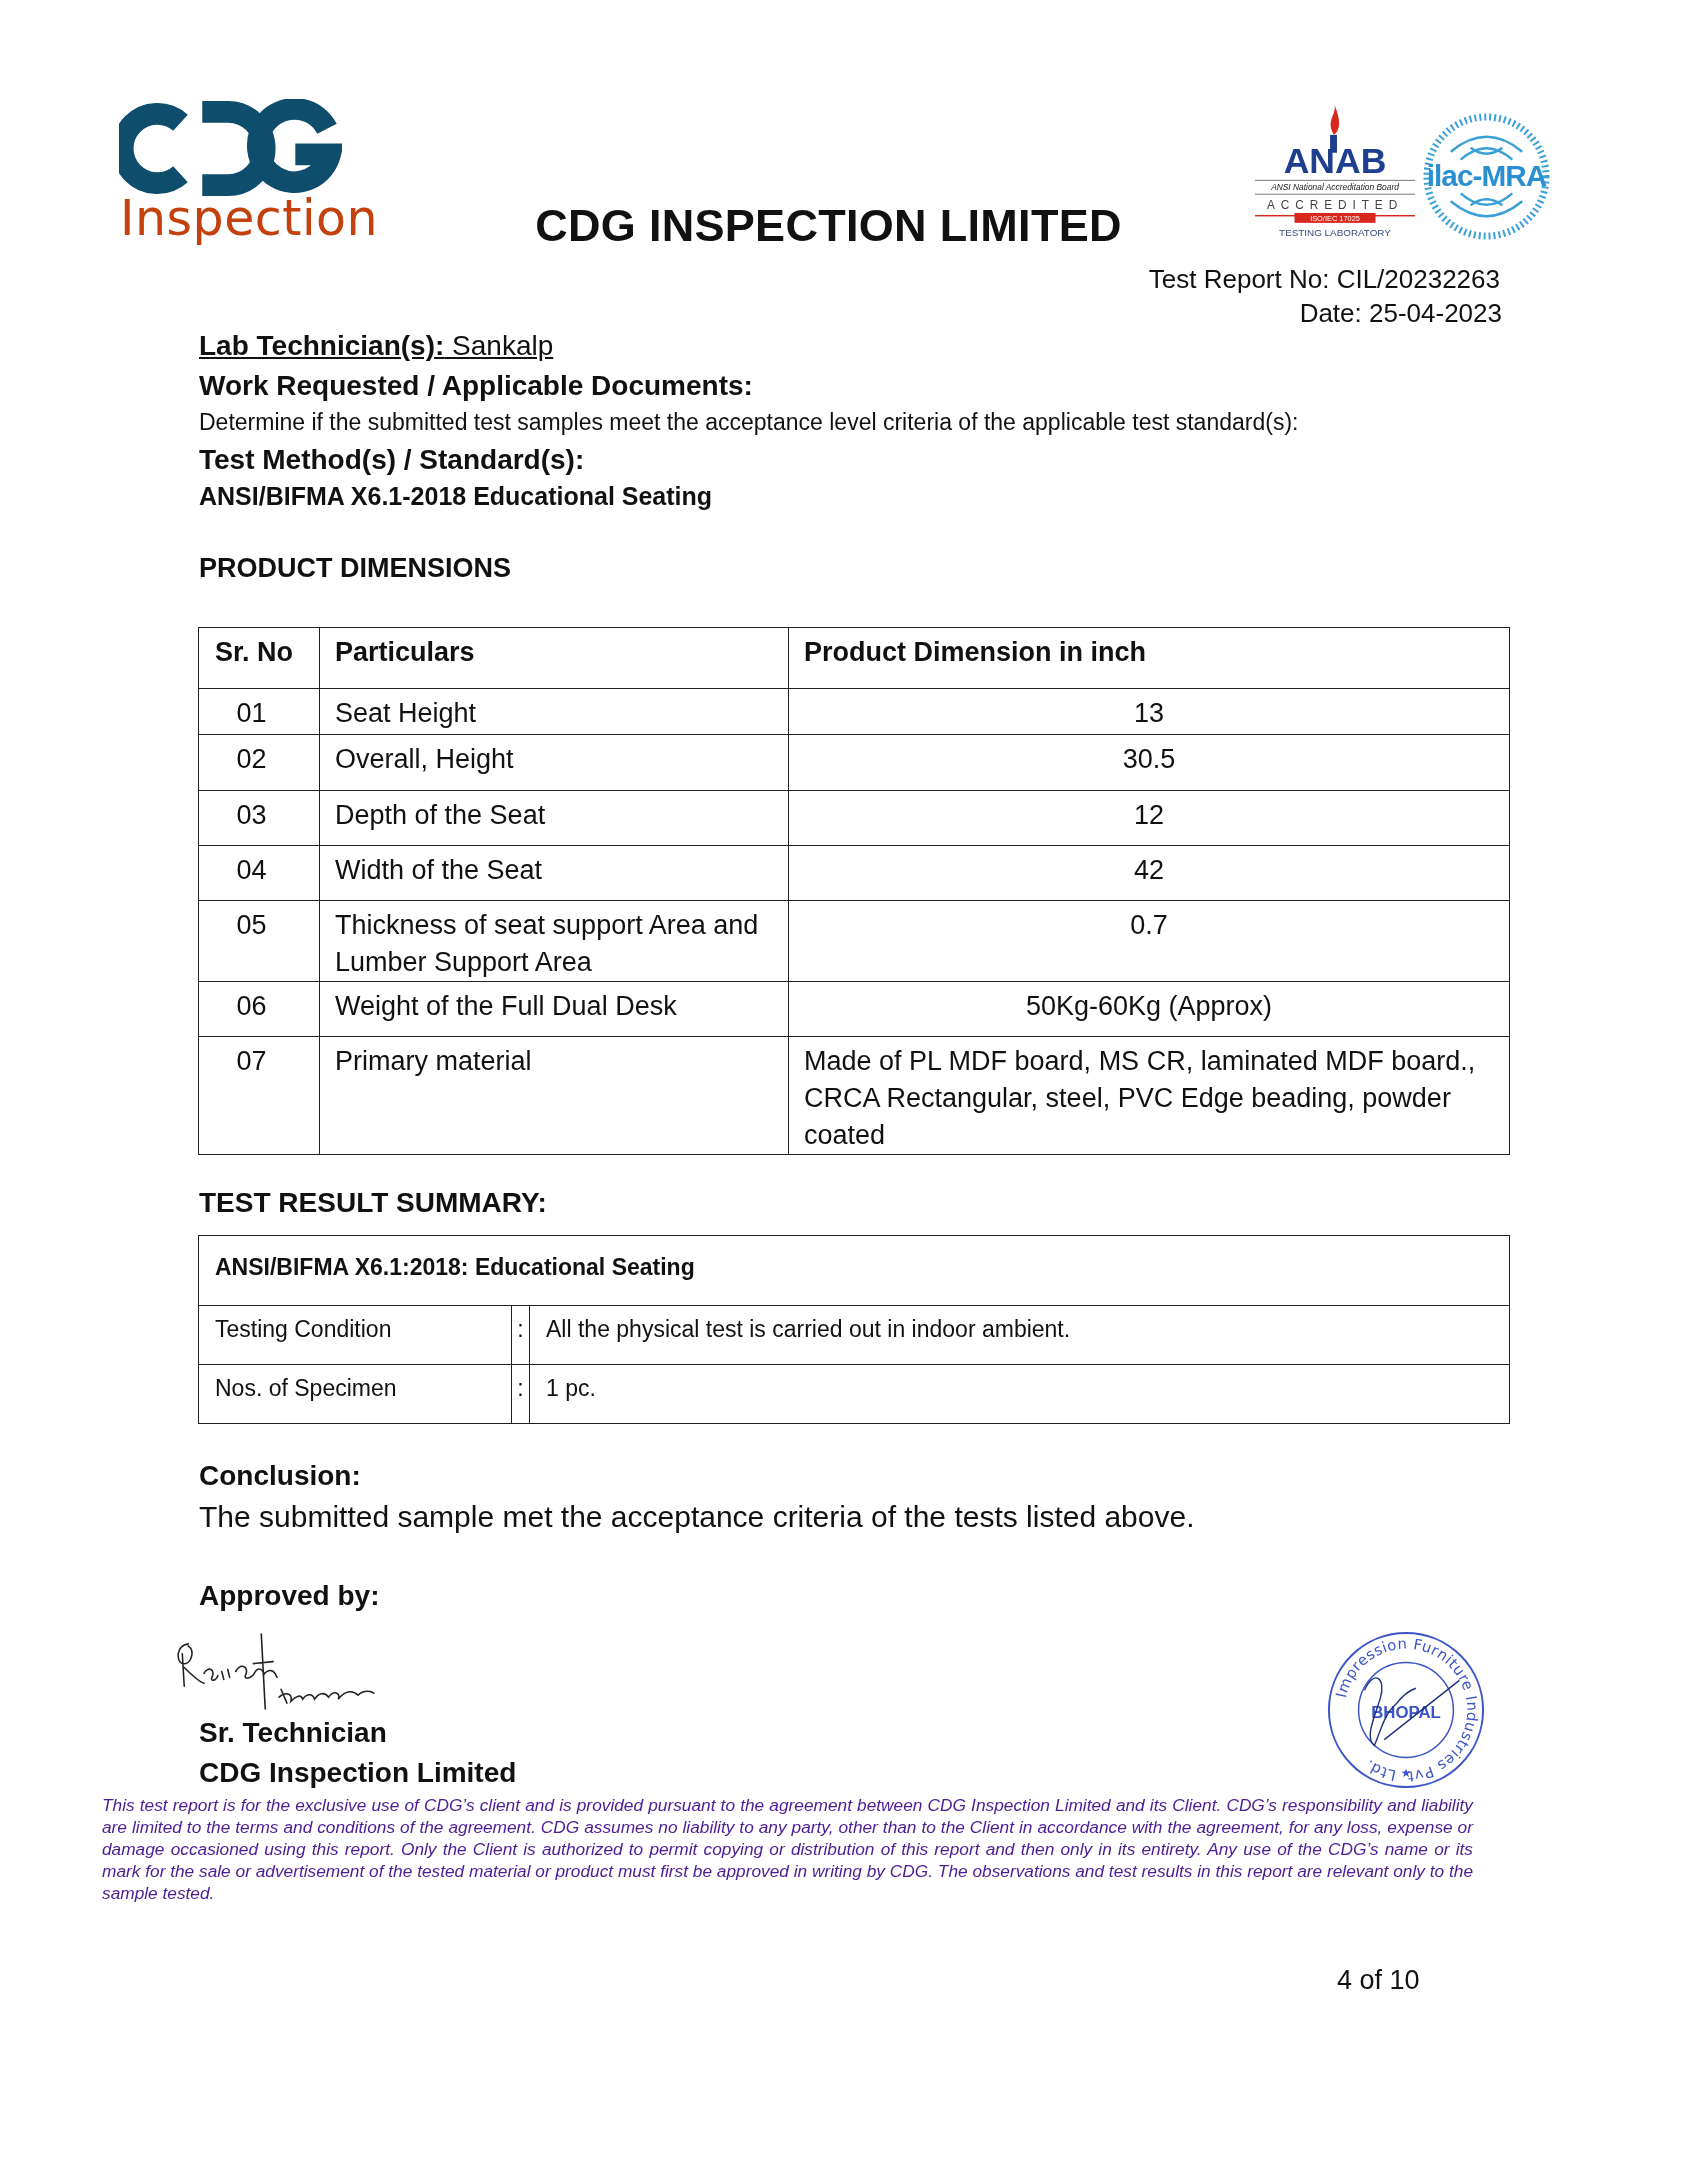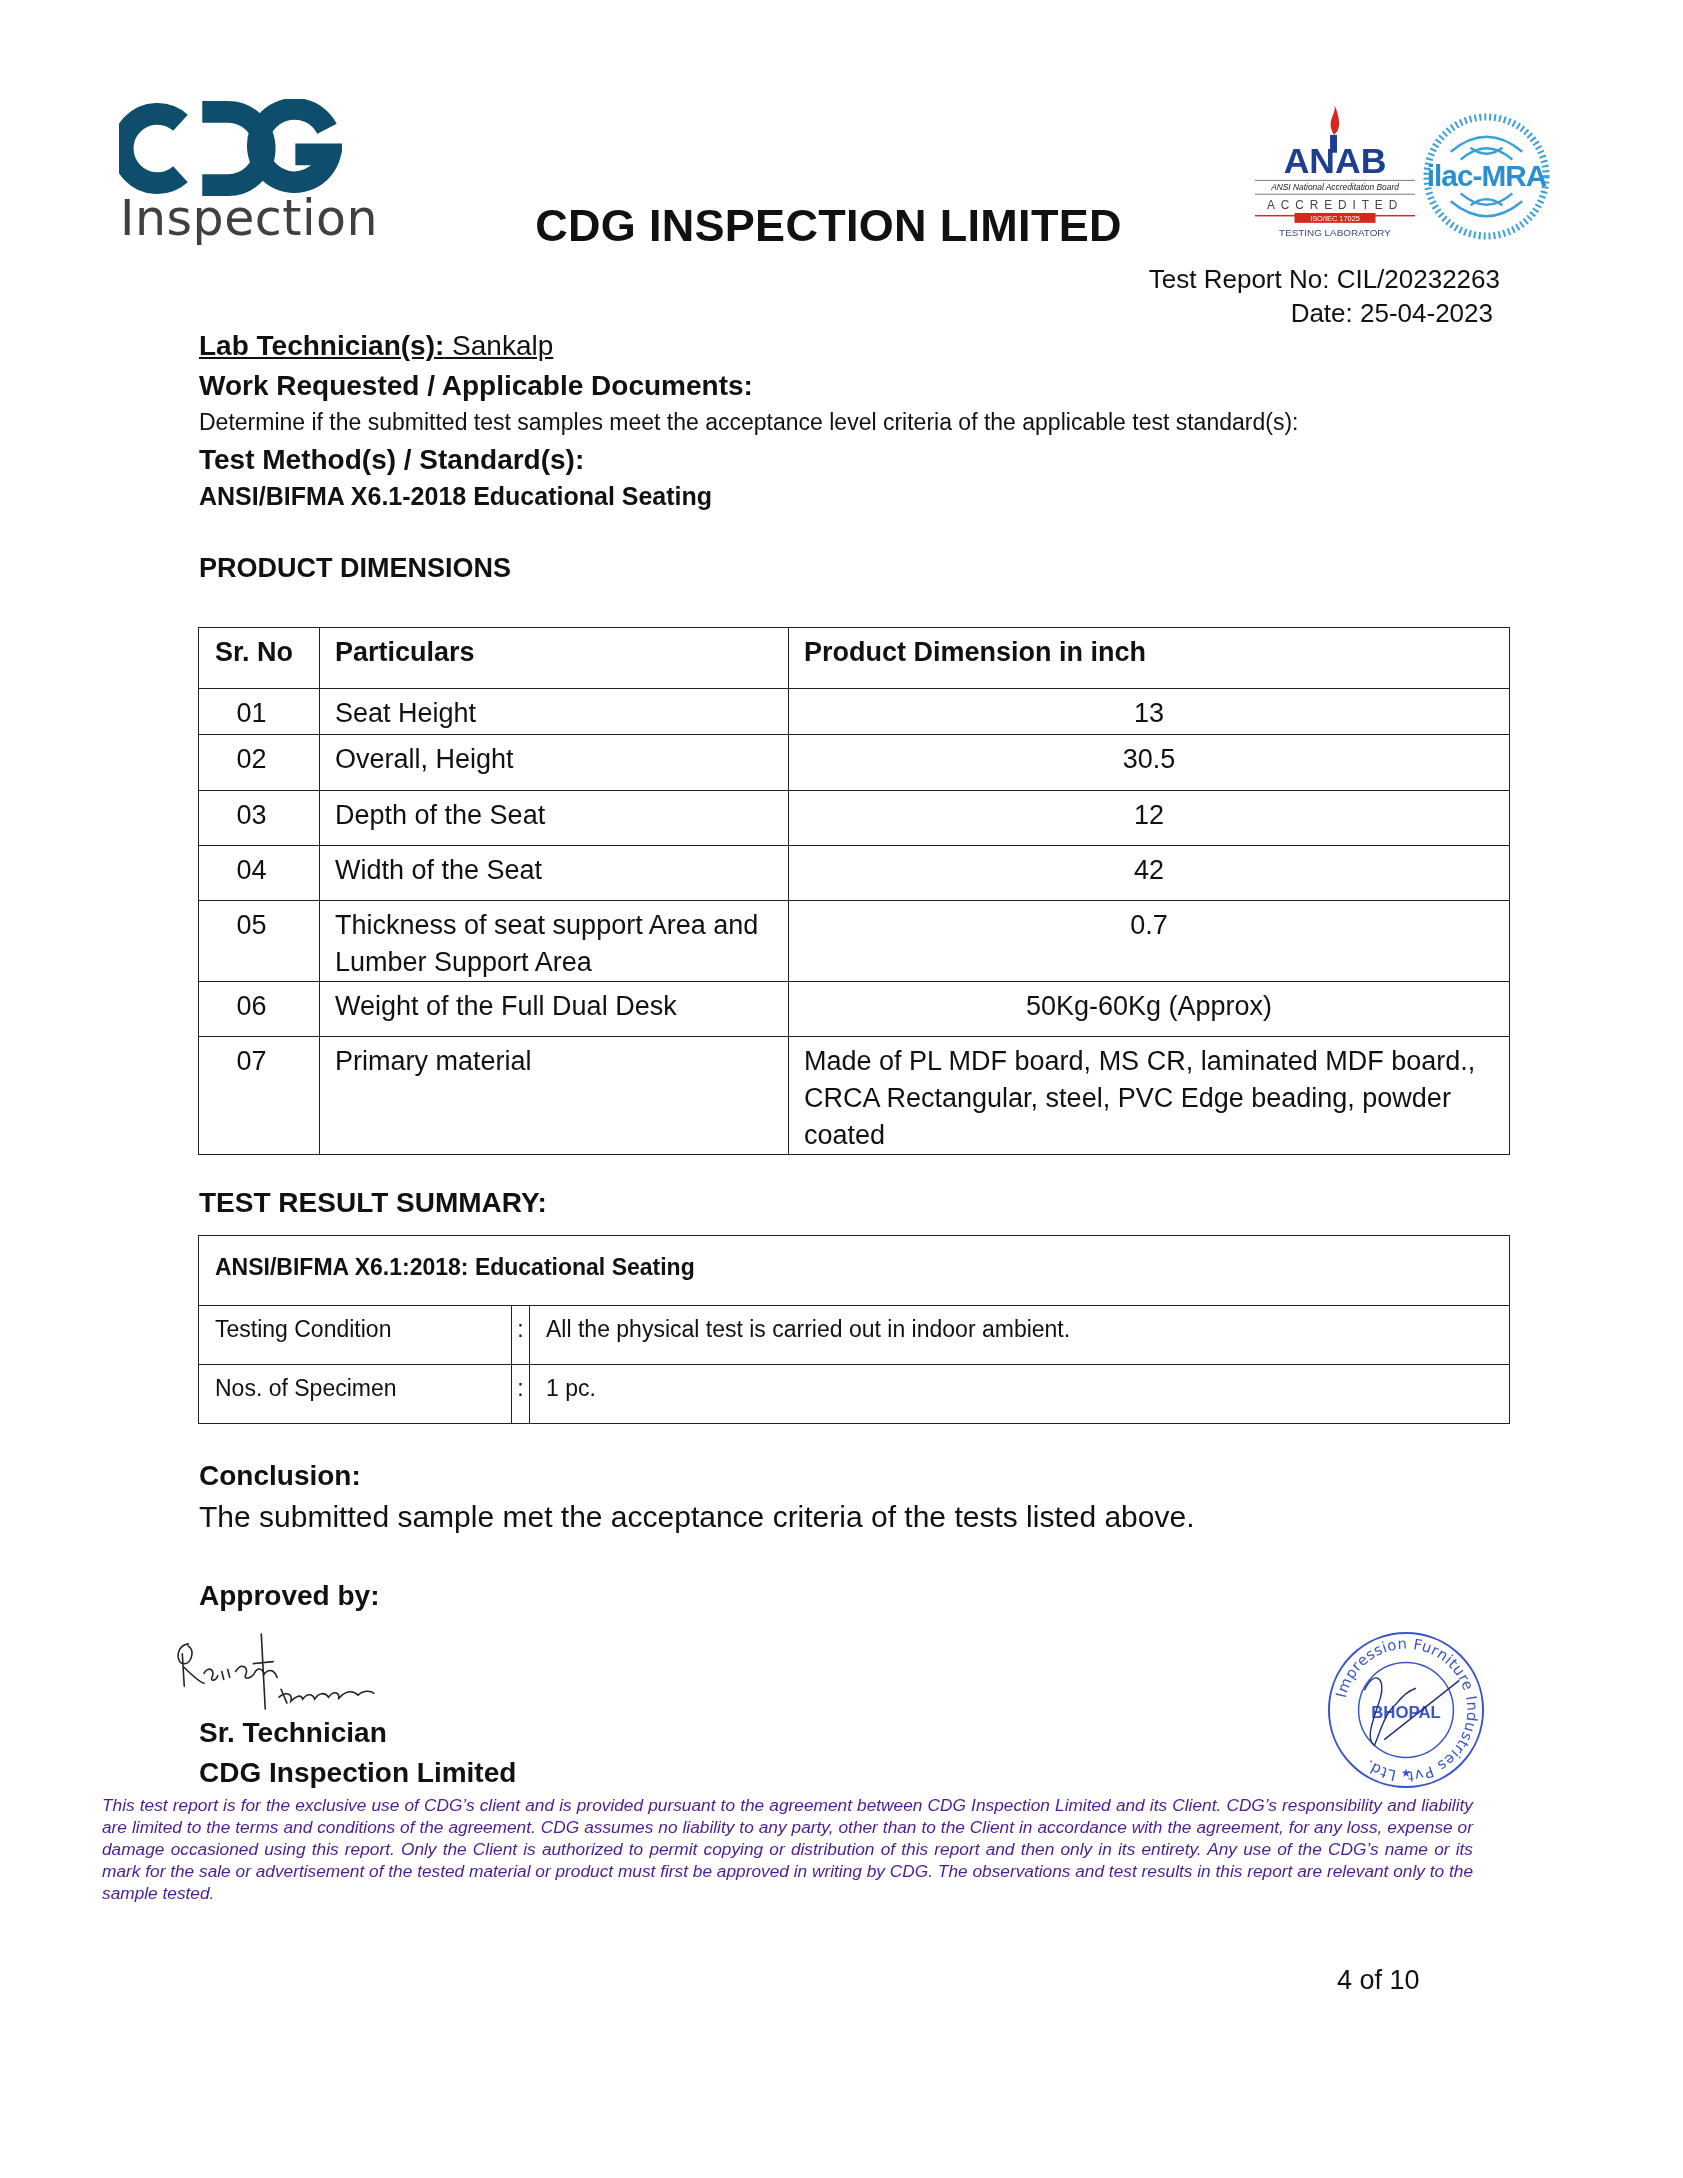--- a/index.html
+++ b/index.html
@@ -1,24 +1,24 @@
 <!DOCTYPE html>
 <html><head>
 <meta charset="utf-8">
 <style>
   html, body { margin:0; padding:0; background:#ffffff; }
   body { width:1683px; height:2178px; position:relative; overflow:hidden; font-family:"Liberation Sans", sans-serif; color:#111; }
   .abs { position:absolute; }
   .cal { font-family:"Liberation Sans", sans-serif; }
   
   .logo-cdg { left:119px; top:99px; width:223px; height:99px; }
-  .logo-insp { left:120px; top:194px; font-size:49px; color:#404040; letter-spacing:0.5px; font-family:"DejaVu Sans", sans-serif; line-height:1; }
+  .logo-insp { left:120px; top:194px; font-size:49px; color:#c2410c; letter-spacing:0.5px; font-family:"DejaVu Sans", sans-serif; line-height:1; }
   .title { left:0; width:1657px; text-align:center; top:203px; font-size:45px; font-weight:bold; letter-spacing:0.3px; line-height:1; }
   .report-no { right:183px; top:265px; font-size:26px; line-height:1.1; }
-  .report-date { right:190px; top:299px; font-size:26px; line-height:1.1; }
+  .report-date { right:181px; top:299px; font-size:26px; line-height:1.1; }
   .anab { left:1255px; top:99px; width:160px; height:144px; }
   .ilac { left:1421px; top:112px; width:131px; height:129px; }
   .line { left:199px; font-size:28px; line-height:1.2; }
   .bold { font-weight:bold; }
   .small { font-size:23px; }
   table { border-collapse:collapse; }
   .dims { left:198px; top:627px; width:1312px; font-size:27px; }
   .dims td { border:1.5px solid #222; vertical-align:top; padding:6px 15px 0 15px; line-height:37px; }
   .dims th { border:1.5px solid #222; text-align:left; vertical-align:top; padding:6px 15px 0 15px; font-weight:bold; line-height:37px; }
   .dims .c1 { width:89px; padding-left:0; text-align:center; }

